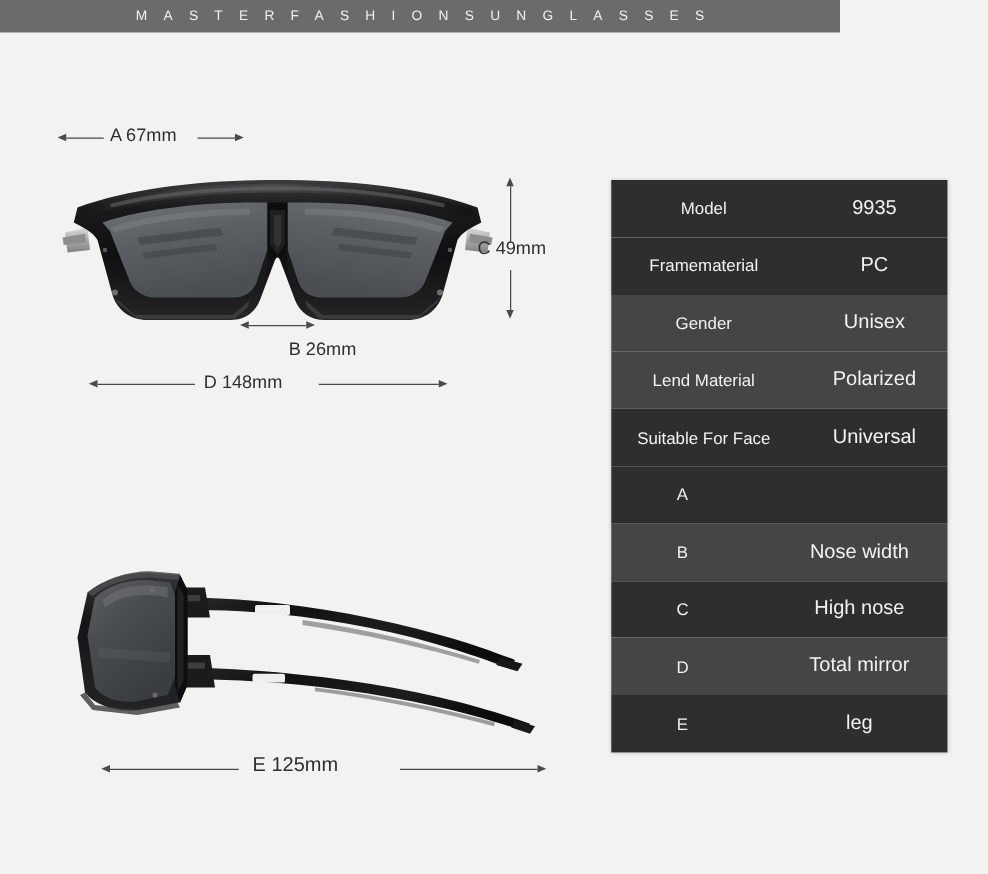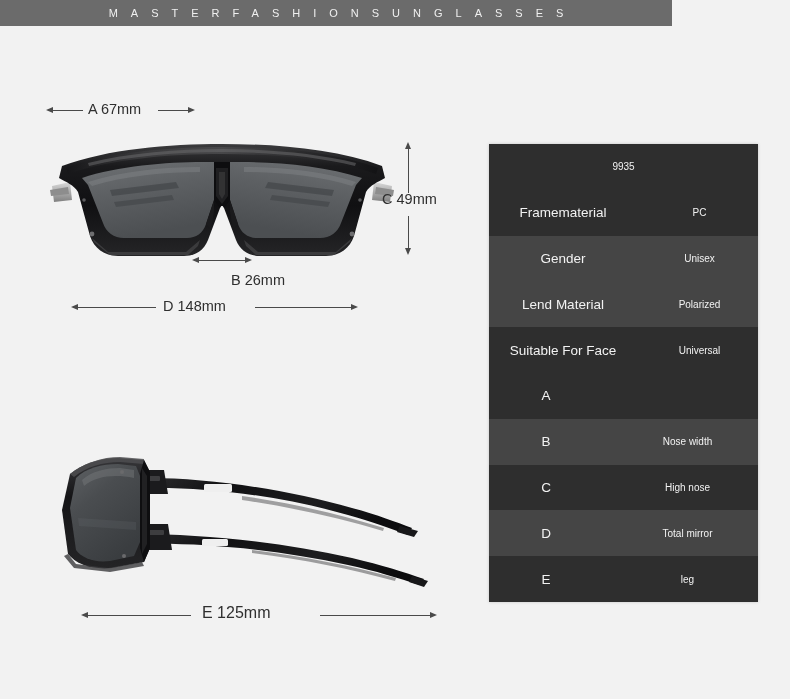--- a/index.html
+++ b/index.html
@@ -106,21 +106,21 @@
     text-align: center;
     color: #f2f2f2;
     font-size: 13.5px;
     padding-right: 4px;
     box-sizing: border-box;
   }
   .spec-val {
     flex: 1;
     text-align: center;
     color: #f2f2f2;
-    font-size: 10px;
+    font-size: 16px;
     box-sizing: border-box;
   }
   
   .spec-row.legend .spec-key { width: 118px; }
   .spec-row.legend .spec-val { text-align: center; padding-left: 10px; }
 
   
   .glasses-front {
     position: absolute;
     left: 48px;
@@ -369,20 +369,21 @@
   <div>
     <div class="arrow-l" style="left:81px; top:586px;"></div>
     <div class="hline" style="left:88px; top:589px; width:103px;"></div>
     <div class="dim-label" style="left:202px; top:578px; font-size:16px;">E 125mm</div>
     <div class="hline" style="left:320px; top:589px; width:110px;"></div>
     <div class="arrow-r" style="left:430px; top:586px;"></div>
   </div>
 
   <div class="spec-table">
     <div class="spec-row odd">
+      <div class="spec-key">Model</div>
       <div class="spec-val">9935</div>
     </div>
     <div class="spec-row odd">
       <div class="spec-key">Framematerial</div>
       <div class="spec-val">PC</div>
     </div>
     <div class="spec-row even">
       <div class="spec-key">Gender</div>
       <div class="spec-val">Unisex</div>
     </div>

